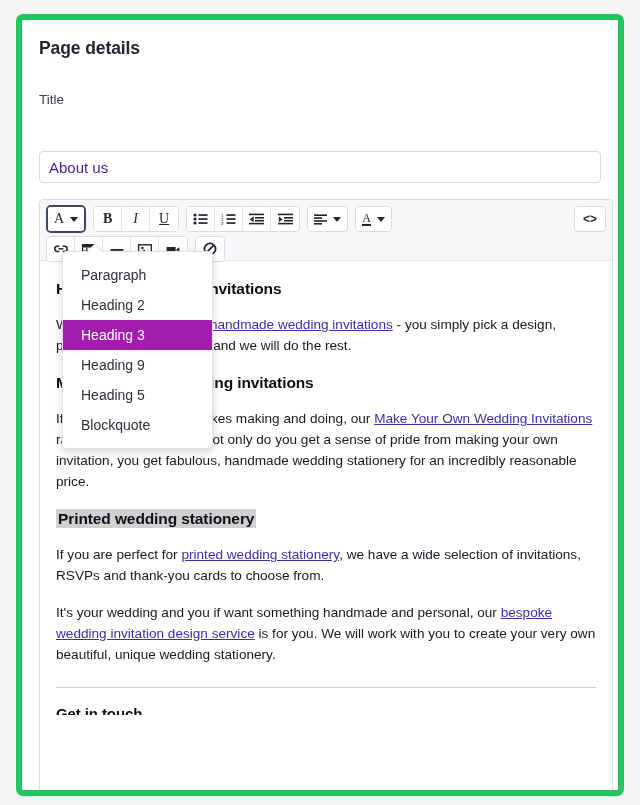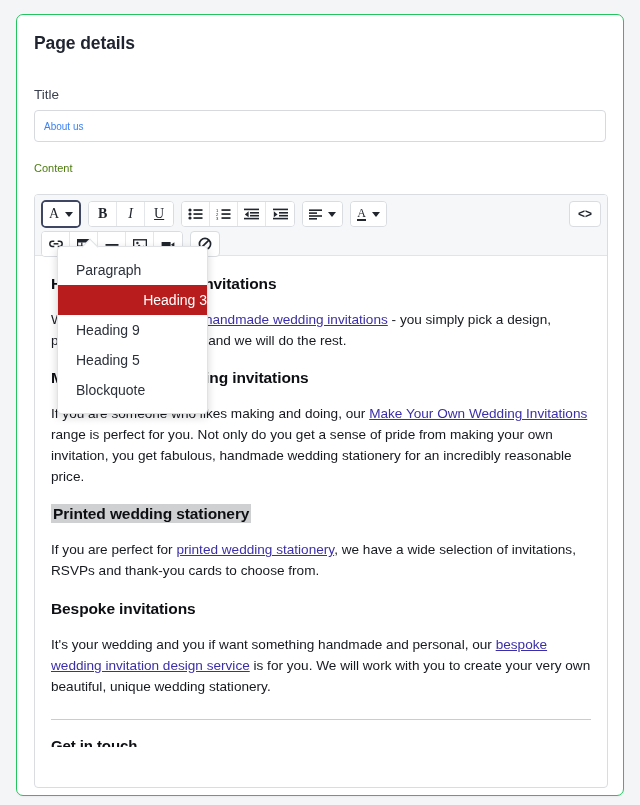--- a/index.html
+++ b/index.html
@@ -15,21 +15,21 @@
     overflow: hidden;
   }
 
   .page-card {
     position: absolute;
     left: 16px;
     top: 14px;
     width: 608px;
     height: 782px;
     background: #ffffff;
-    border: 1px solid #22c55e;
+    border: 6px solid #22c55e;
     border-radius: 7px;
     box-sizing: border-box;
     box-shadow: 0 1px 2px rgba(0,0,0,0.04);
     overflow: hidden;
   }
 
   .card-title {
     margin: 0;
     padding: 18px 0 0 17px;
     font-size: 17.5px;
@@ -50,24 +50,25 @@
     margin-top: 8px;
   }
   .title-input {
     width: 100%;
     height: 32px;
     box-sizing: border-box;
     border: 1px solid #d6d9de;
     border-radius: 4px;
     padding: 0 9px;
     font-family: "Liberation Sans", sans-serif;
-    font-size: 10px;
-    color: #3b82f6;
+    font-size: 15px;
+    color: #4c1d95;
     background: #fff;
     outline: none;
+    margin-top: 36px;
   }
 
   .content-label {
     padding: 0 0 0 17px;
     margin-top: 20px;
     font-size: 11px;
     color: #4d7c0f;
   }
 
   
@@ -246,23 +247,22 @@
   }
   .dd-item {
     padding: 7px 0 7px 18px;
     font-size: 14px;
     color: #2b303a;
     cursor: pointer;
     white-space: nowrap;
     font-family: "Liberation Sans", sans-serif;
   }
   .dd-item.selected {
-    background: #b91c1c;
+    background: #a21caf;
     color: #ffffff;
-    text-align: right;
   }
   .dd-caret {
     position: absolute;
     top: -6px;
     left: 26px;
     width: 11px;
     height: 11px;
     background: #fff;
     border-left: 1px solid #e0e2e6;
     border-top: 1px solid #e0e2e6;
@@ -432,20 +432,21 @@
               <circle cx="7" cy="7" r="5.6" fill="none" stroke="#21262e" stroke-width="1.7"></circle>
               <line x1="3.1" y1="10.9" x2="10.9" y2="3.1" stroke="#21262e" stroke-width="1.7"></line>
             </svg>
           </span>
         </div>
       </div>
 
       <div class="dropdown">
         <div class="dd-caret"></div>
         <div class="dd-item">Paragraph</div>
+        <div class="dd-item">Heading 2</div>
         <div class="dd-item selected">Heading 3</div>
         <div class="dd-item">Heading 9</div>
         <div class="dd-item">Heading 5</div>
         <div class="dd-item">Blockquote</div>
       </div>
     </div>
 
     <div class="doc">
 
       <h3 class="first">Handmade wedding invitations</h3>
@@ -453,21 +454,20 @@
       <p><span>We have a wide range of </span><a href="#">handmade wedding invitations</a><span> - you simply pick a design, provide us with some text and we will do the rest.</span></p>
 
       <h3>Make your own wedding invitations</h3>
 
       <p><span>If you are someone who likes making and doing, our </span><a href="#">Make Your Own Wedding Invitations</a><span> range is perfect for you. Not only do you get a sense of pride from making your own invitation, you get fabulous, handmade wedding stationery for an incredibly reasonable price.</span></p>
 
       <h3><span class="sel-highlight">Printed wedding stationery</span></h3>
 
       <p><span>If you are perfect for </span><a href="#">printed wedding stationery</a><span>, we have a wide selection of invitations, RSVPs and thank-you cards to choose from.</span></p>
 
-      <h3>Bespoke invitations</h3>
 
       <p><span>It's your wedding and you if want something handmade and personal, our </span><a href="#">bespoke wedding invitation design service</a><span> is for you. We will work with you to create your very own beautiful, unique wedding stationery.</span></p>
 
       <hr>
 
       <div class="clipped-heading">Get in touch</div>
     </div>
   </div>
 </div>
 

